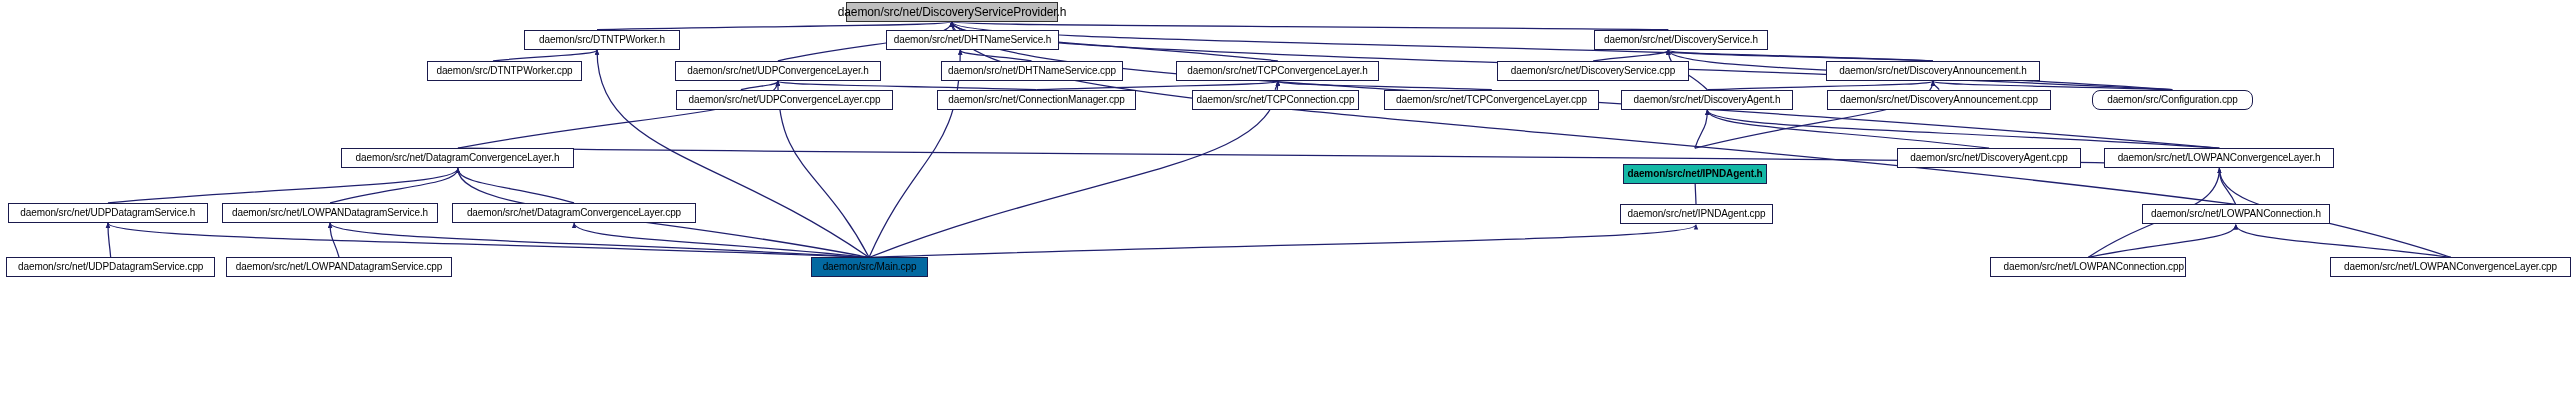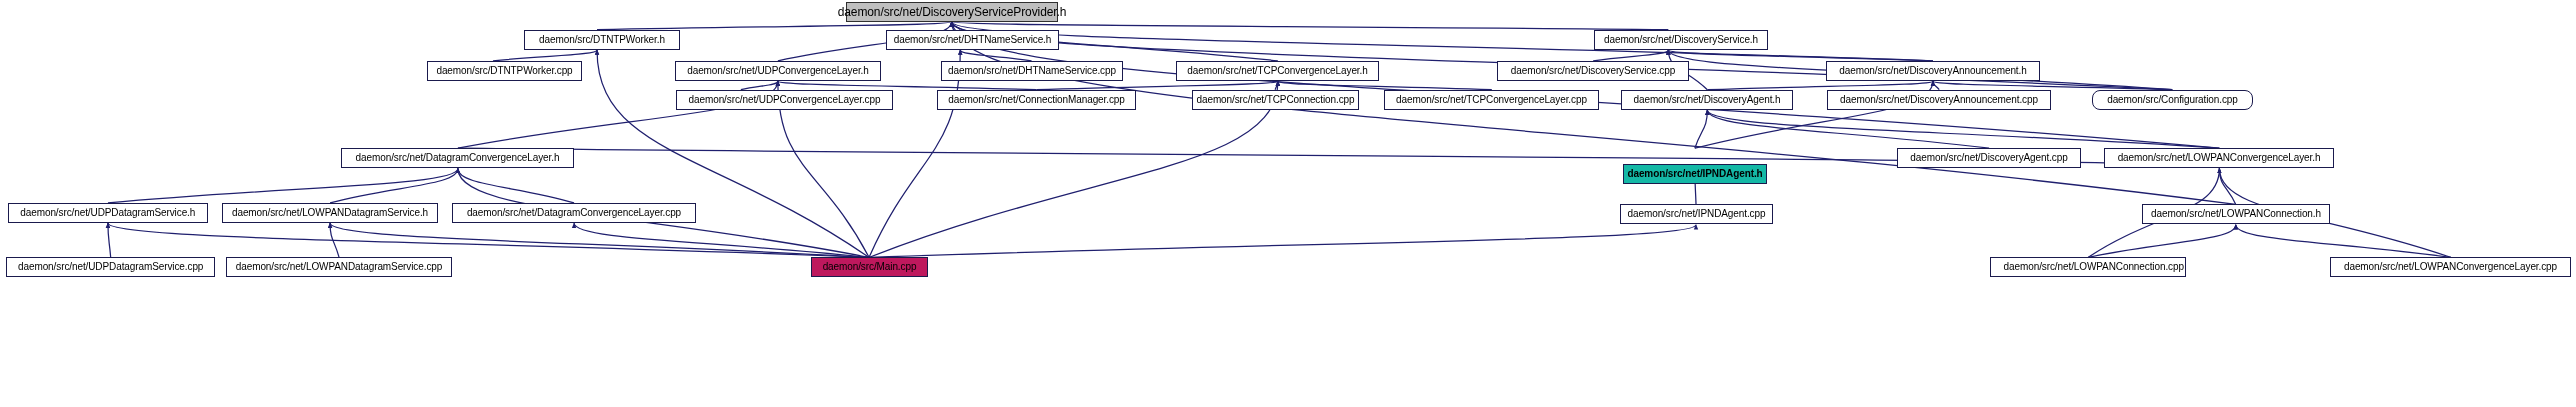--- a/index.html
+++ b/index.html
@@ -127,18 +127,18 @@
       <div class="node" style="left: 1623px; top: 164px; width: 144px; background: #14b8a6; border-color: rgb(26, 26, 77); color: rgb(0, 0, 0); font-weight: bold;">daemon/src/net/IPNDAgent.h</div>
       <div class="node" style="left: 1897px; top: 148px; width: 184px; background: rgb(255, 255, 255); border-color: rgb(26, 26, 77); color: rgb(0, 0, 0);">daemon/src/net/DiscoveryAgent.cpp</div>
       <div class="node" style="left: 2104px; top: 148px; width: 230px; background: rgb(255, 255, 255); border-color: rgb(26, 26, 77); color: rgb(0, 0, 0);">daemon/src/net/LOWPANConvergenceLayer.h</div>
       <div class="node" style="left: 1620px; top: 204px; width: 153px; background: rgb(255, 255, 255); border-color: rgb(26, 26, 77); color: rgb(0, 0, 0);">daemon/src/net/IPNDAgent.cpp</div>
       <div class="node" style="left: 2142px; top: 204px; width: 188px; background: rgb(255, 255, 255); border-color: rgb(26, 26, 77); color: rgb(0, 0, 0);">daemon/src/net/LOWPANConnection.h</div>
       <div class="node" style="left: 7.8px; top: 203px; width: 200px; background: rgb(255, 255, 255); border-color: rgb(26, 26, 77); color: rgb(0, 0, 0);">daemon/src/net/UDPDatagramService.h</div>
       <div class="node" style="left: 222px; top: 203px; width: 216px; background: rgb(255, 255, 255); border-color: rgb(26, 26, 77); color: rgb(0, 0, 0);">daemon/src/net/LOWPANDatagramService.h</div>
       <div class="node" style="left: 452px; top: 203px; width: 244px; background: rgb(255, 255, 255); border-color: rgb(26, 26, 77); color: rgb(0, 0, 0);">daemon/src/net/DatagramConvergenceLayer.cpp</div>
       <div class="node" style="left: 6.2px; top: 257px; width: 209px; background: rgb(255, 255, 255); border-color: rgb(26, 26, 77); color: rgb(0, 0, 0);">daemon/src/net/UDPDatagramService.cpp</div>
       <div class="node" style="left: 226px; top: 257px; width: 226px; background: rgb(255, 255, 255); border-color: rgb(26, 26, 77); color: rgb(0, 0, 0);">daemon/src/net/LOWPANDatagramService.cpp</div>
-      <div class="node" style="left: 811px; top: 257px; width: 117px; background: #be185d; border-color: rgb(26, 26, 77); color: rgb(0, 0, 0);">daemon/src/Main.cpp</div>
+      <div class="node" style="left: 811px; top: 257px; width: 117px; background: #0369a1; border-color: rgb(26, 26, 77); color: rgb(0, 0, 0);">daemon/src/Main.cpp</div>
       <div class="node" style="left: 1990px; top: 257px; width: 196px; background: rgb(255, 255, 255); border-color: rgb(26, 26, 77); color: rgb(0, 0, 0); padding-left: 17px;">daemon/src/net/LOWPANConnection.cpp</div>
       <div class="node" style="left: 2330px; top: 257px; width: 241px; background: rgb(255, 255, 255); border-color: rgb(26, 26, 77); color: rgb(0, 0, 0);">daemon/src/net/LOWPANConvergenceLayer.cpp</div>
     </div>
 </div>
 
 
 </body></html>

